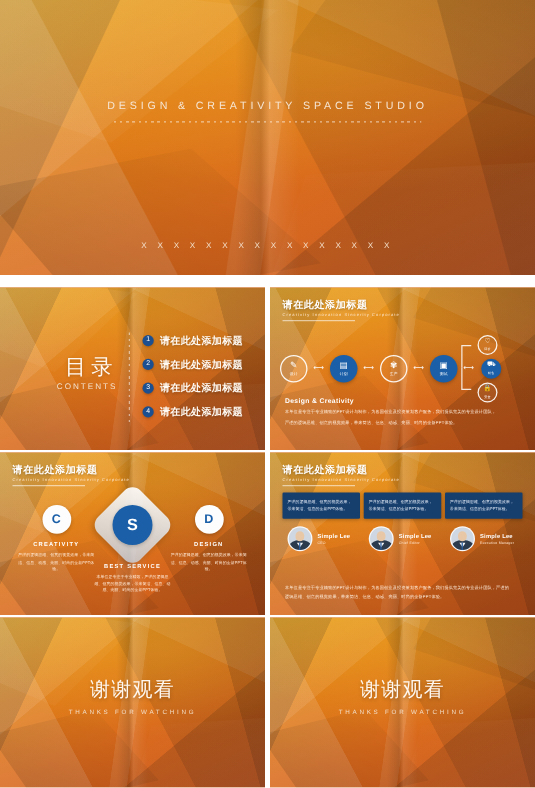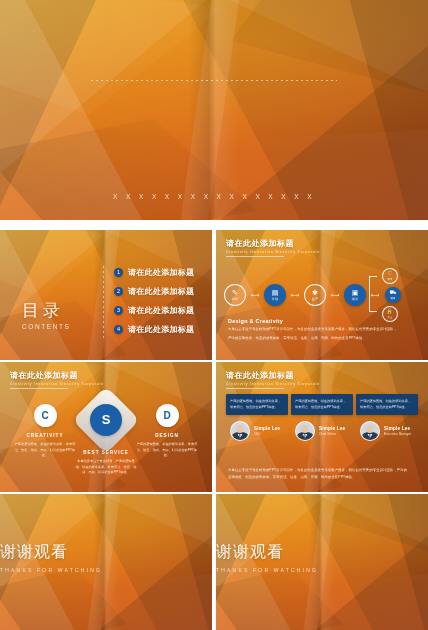--- a/index.html
+++ b/index.html
@@ -61,21 +61,21 @@
 
   
   .sl-head { position:absolute; left:10px; top:8px; }
   .sl-head .cn { font-size:8px; color:#ffffff; font-weight:700; letter-spacing:0.5px;
                  text-shadow:0 1px 2px rgba(0,0,0,0.25); }
   .sl-head .en { margin-top:1px; font-size:3.2px; color:#ffe9d2; letter-spacing:0.9px; }
   .sl-head .bar { margin-top:2px; width:58px; height:1px; background:rgba(255,255,255,0.55); }
 
   
   #slide-contents { left:0; top:230px; width:212px; height:130px; }
-  .toc-left { position:absolute; left:22px; top:69px; text-align:left; width:72px; }
+  .toc-left { position:absolute; left:22px; top:52px; text-align:right; width:72px; }
   .toc-cn { font-size:17px; color:#fff7ee; letter-spacing:4px; font-weight:400;
             text-shadow:0 1px 3px rgba(0,0,0,0.22); }
   .toc-en { margin-top:1px; font-size:6.5px; color:#f4e2cf; letter-spacing:1.6px; }
   .toc-div { position:absolute; left:103px; top:36px; bottom:22px; width:1px;
              background:repeating-linear-gradient(180deg, rgba(255,255,255,0.5) 0 2px, rgba(255,255,255,0) 2px 5px); }
   .toc-list { position:absolute; left:114px; top:37px; }
   .toc-item { display:flex; align-items:center; margin-bottom:8px; }
   .toc-num { width:9px; height:9px; border-radius:50%; background:#1b4f8f; color:#fff;
              font-size:5.5px; line-height:9px; text-align:center; margin-right:5px;
              box-shadow:0 1px 2px rgba(0,0,0,0.2); }
@@ -145,38 +145,39 @@
   .tm-meta { margin-left:4px; }
   .tm-name { font-size:4.6px; color:#ffffff; font-weight:700; letter-spacing:0.2px; }
   .tm-role { margin-top:1px; font-size:2.8px; color:#ffe4cc; letter-spacing:0.2px; }
   .team-note { position:absolute; left:12px; right:12px; bottom:12px;
                font-size:3.3px; line-height:1.95; color:#ffeedd; letter-spacing:0.15px; }
   .team-note .ln { display:block; }
 
   
   #slide-thanks-a { left:0; top:494px; width:212px; height:136px; }
   #slide-thanks-b { left:216px; top:494px; width:212px; height:136px; }
-  .thx { position:absolute; left:0; right:0; top:48px; text-align:left; }
+  .thx { position:absolute; left:0; right:0; top:48px; text-align:center; }
   .thx .cn { font-size:16px; color:#fff8f0; letter-spacing:1px;
              text-shadow:0 1px 3px rgba(0,0,0,0.22); }
   .thx .en { margin-top:4px; font-size:5px; color:#f3ddc6; letter-spacing:2.2px; }
 </style>
 </head>
 <body>
 
 <div id="sheet">
 
   <div class="slide" id="slide-title">
     <div class="poly"></div>
     <div class="shard s-a"></div>
     <div class="shard s-b"></div>
     <div class="shard s-c"></div>
     <div class="shard s-d"></div>
     <div class="fold"></div>
     <div class="title-wrap">
+      <div class="t-sub">DESIGN &amp; CREATIVITY SPACE STUDIO</div>
       <div class="t-rule"></div>
     </div>
     <div class="t-x">X X X X X X X X X X X X X X X X</div>
   </div>
 
   <div class="slide" id="slide-contents">
     <div class="poly"></div>
     <div class="shard s-a"></div>
     <div class="shard s-c"></div>
     <div class="shard s-d"></div>

